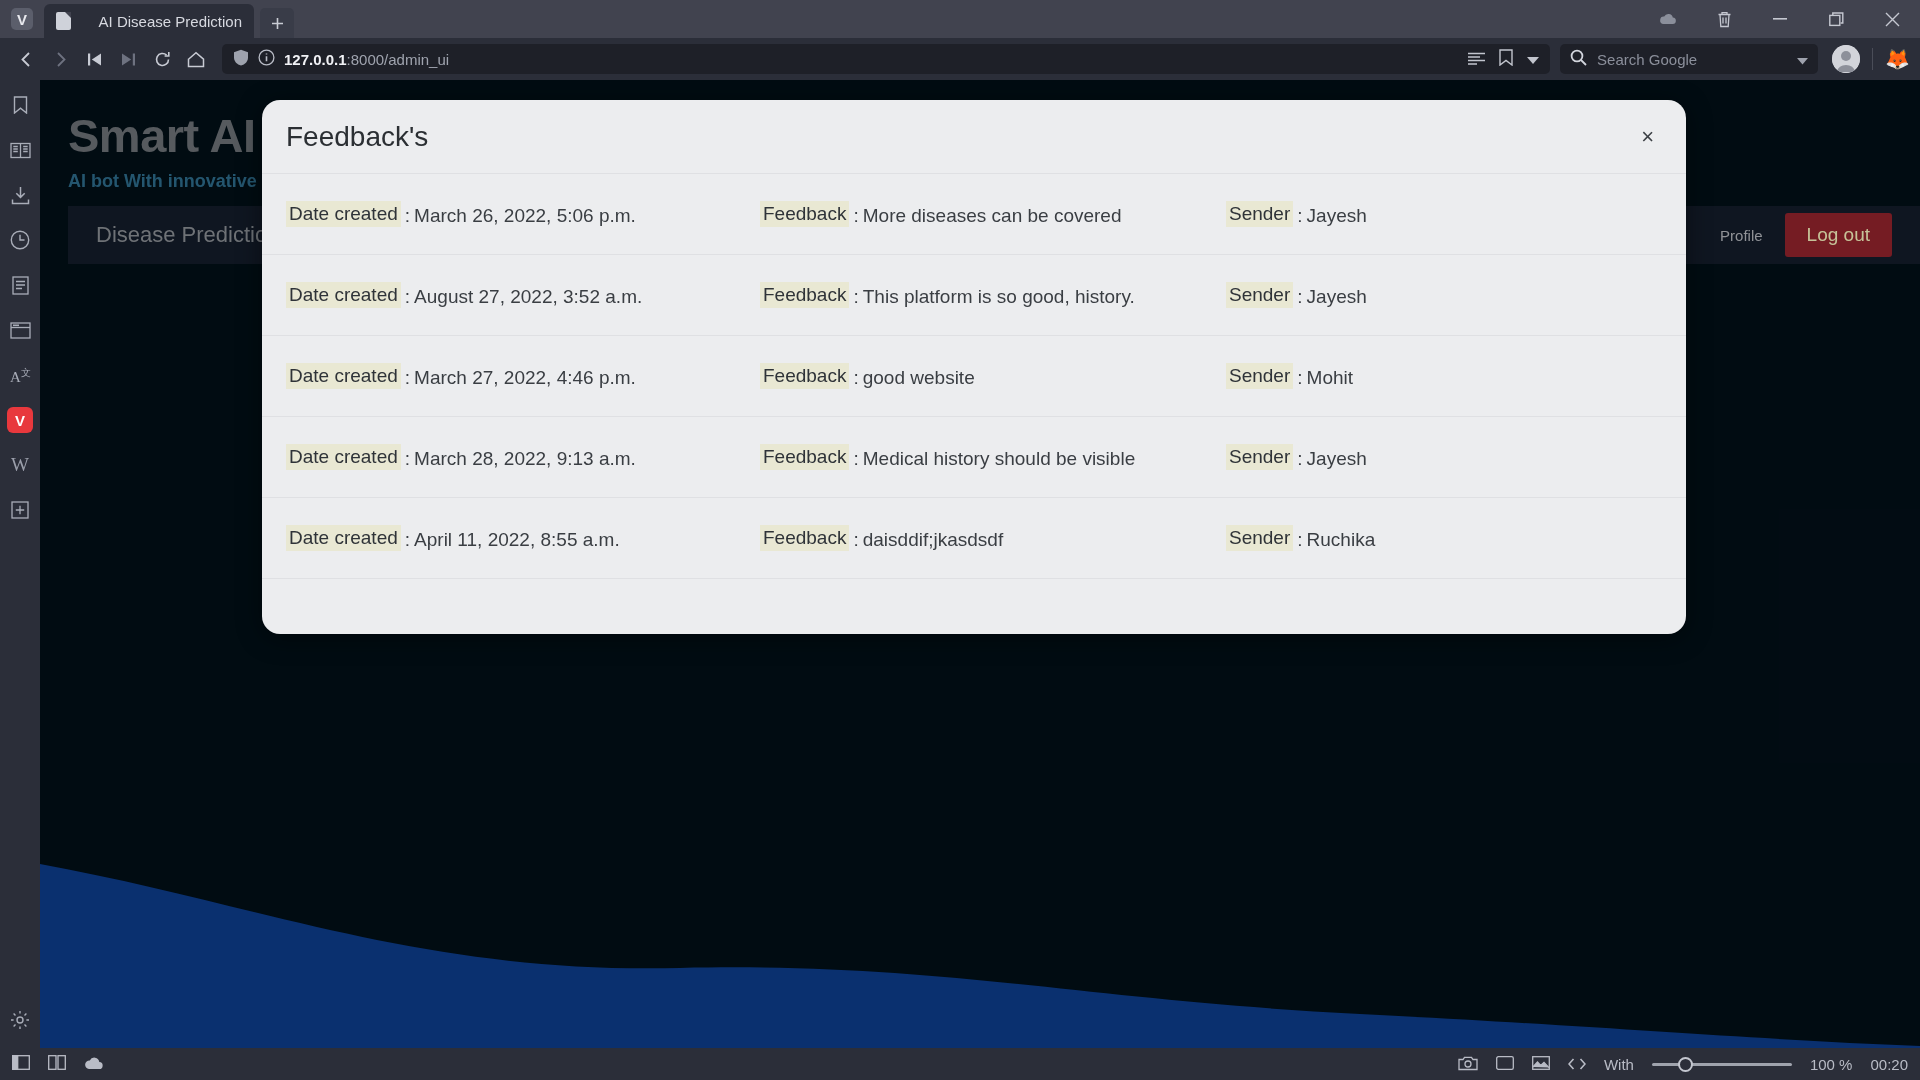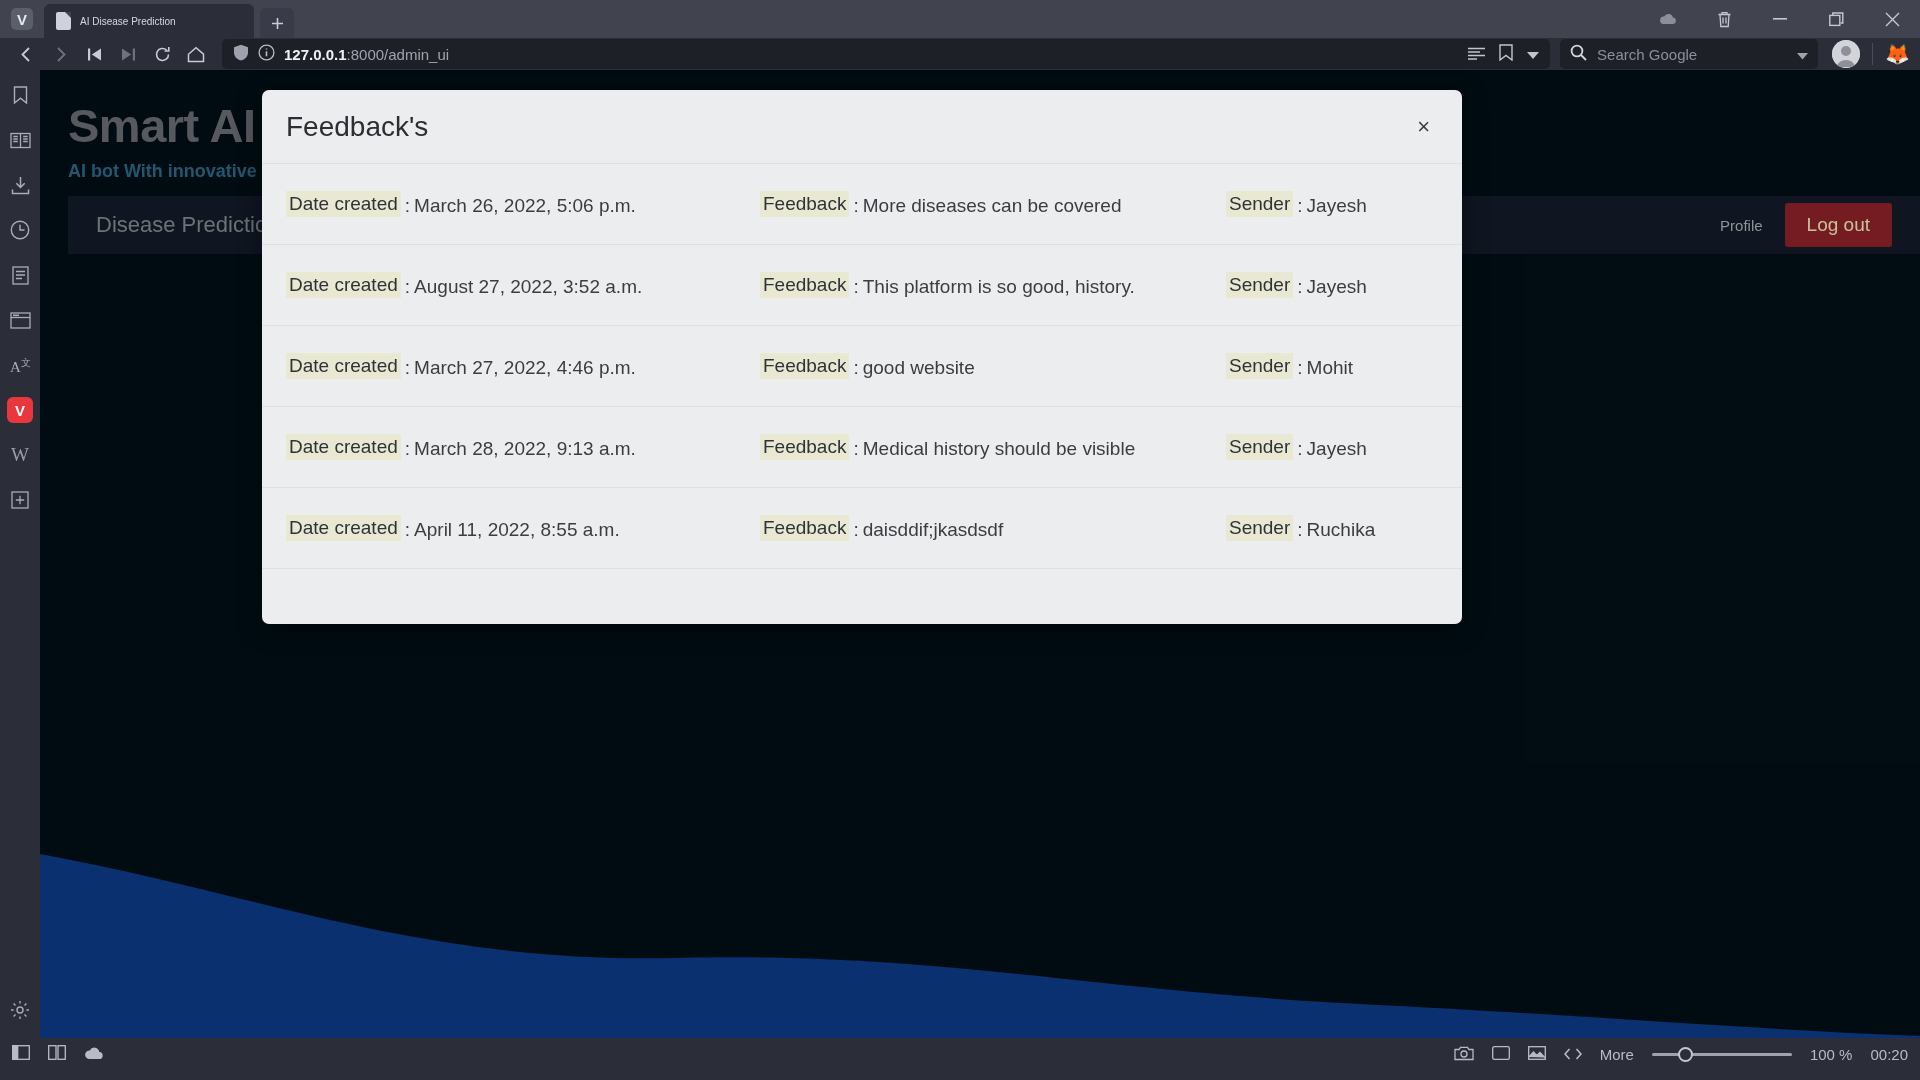--- a/index.html
+++ b/index.html
@@ -21,21 +21,21 @@
   .vivaldi-logo {
     width: 22px; height: 22px; border-radius: 5px; background: #5b5e6b;
     display: flex; align-items: center; justify-content: center;
     color: #e8e9ee; font-size: 15px; font-weight: 700;
   }
   .tabstrip { display: flex; align-items: flex-end; height: 38px; }
   .tab {
     height: 34px; min-width: 210px; background: #2b2e39;
     border-radius: 6px 6px 0 0;
     display: flex; align-items: center; gap: 9px;
-    padding: 0 12px; color: #d7d9e0; font-size: 10px;
+    padding: 0 12px; color: #d7d9e0; font-size: 15px; justify-content: space-between;
   }
   .tab-favicon {
     width: 15px; height: 18px; background: #cfd2da;
     border-radius: 2px; position: relative; flex: none;
   }
   .tab-favicon::after {
     content: ""; position: absolute; right: 0; top: 0;
     border-width: 0 6px 6px 0; border-style: solid;
     border-color: transparent #41434f transparent transparent;
   }
@@ -47,21 +47,21 @@
   .win-ctrls {
     position: absolute; right: 0; top: 0; height: 38px;
     display: flex; align-items: center; gap: 0;
   }
   .win-ctrls .wc {
     width: 56px; height: 38px; display: flex; align-items: center; justify-content: center;
     color: #c5c8d1;
   }
 
   .navbar {
-    height: 32px; background: #2b2e39;
+    height: 42px; background: #2b2e39;
     display: flex; align-items: center; padding: 0 10px; gap: 2px;
   }
   .nav-btn {
     width: 32px; height: 30px; display: flex; align-items: center; justify-content: center;
     color: #c8cbd4; border-radius: 4px;
   }
   .nav-btn.disabled { color: #6e7280; }
   .urlbar {
     flex: 1; height: 30px; background: #1e2028; border-radius: 5px;
     display: flex; align-items: center; gap: 9px; padding: 0 11px;
@@ -119,21 +119,21 @@
   .logout-btn {
     background: #96242e; color: #fef9c3; font-size: 19px;
     padding: 11px 22px; border: none; border-radius: 3px;
   }
   .wave { position: absolute; left: 0; bottom: 0; width: 100%; height: 240px; }
 
   
   .modal-backdrop { position: absolute; inset: 0; background: rgba(0,0,0,0.22); }
   .modal {
     position: absolute; left: 222px; top: 20px;
-    width: 1200px; background: #ecedef; border-radius: 7px;
+    width: 1424px; background: #ecedef; border-radius: 18px;
     box-shadow: 0 4px 26px rgba(0,0,0,.45);
     overflow: hidden;
   }
   .modal-header {
     height: 74px; display: flex; align-items: center; padding: 0 24px;
     border-bottom: 1px solid #dfe0e3;
   }
   .modal-title { font-size: 28px; color: #2b2f33; font-weight: 400; }
   .modal-close {
     margin-left: auto; background: none; border: none; font-size: 22px;
@@ -536,21 +536,21 @@
       <svg width="18" height="14" viewBox="0 0 18 14" fill="none" stroke="currentColor" stroke-width="1.3">
           <rect x="0.7" y="0.7" width="16.6" height="12.6"></rect>
           <path d="M0.9 11l4.6-5 3.2 3.4L12 6.4l5 5.2" fill="currentColor"></path>
         </svg>
     </span>
     <span>
       <svg width="18" height="12" viewBox="0 0 18 12" fill="none" stroke="currentColor" stroke-width="1.6">
           <path d="M5.5 1L1 6l4.5 5M12.5 1L17 6l-4.5 5"></path>
         </svg>
     </span>
-    <span>More</span>
+    <span>With</span>
     <span class="zoom-slider">
       <span class="zoom-track">
         <span class="zoom-knob"></span>
       </span>
     </span>
     <span>100 %</span>
     <span>00:20</span>
   </span>
 </div>
 

